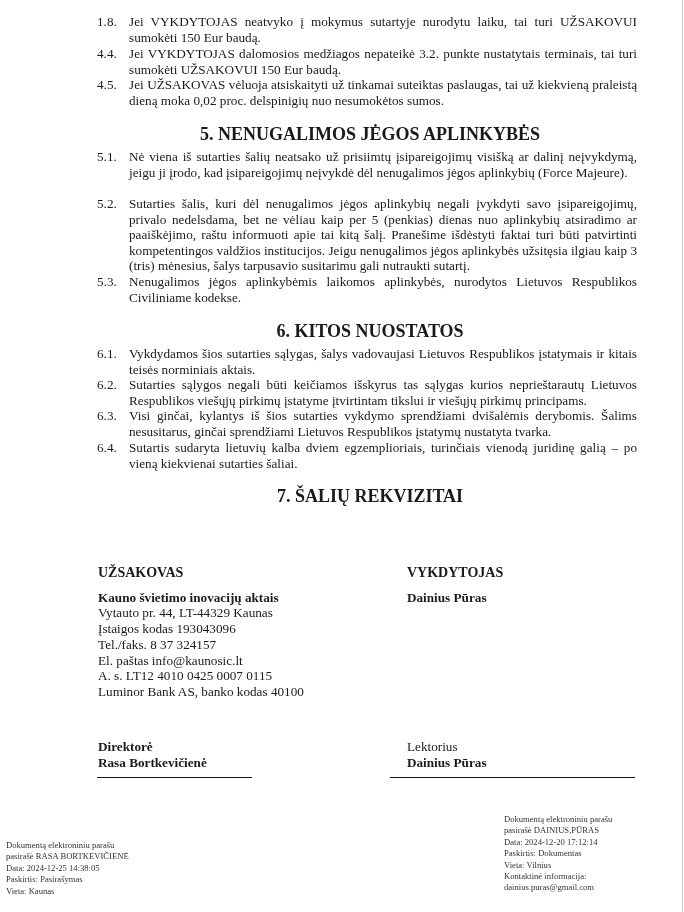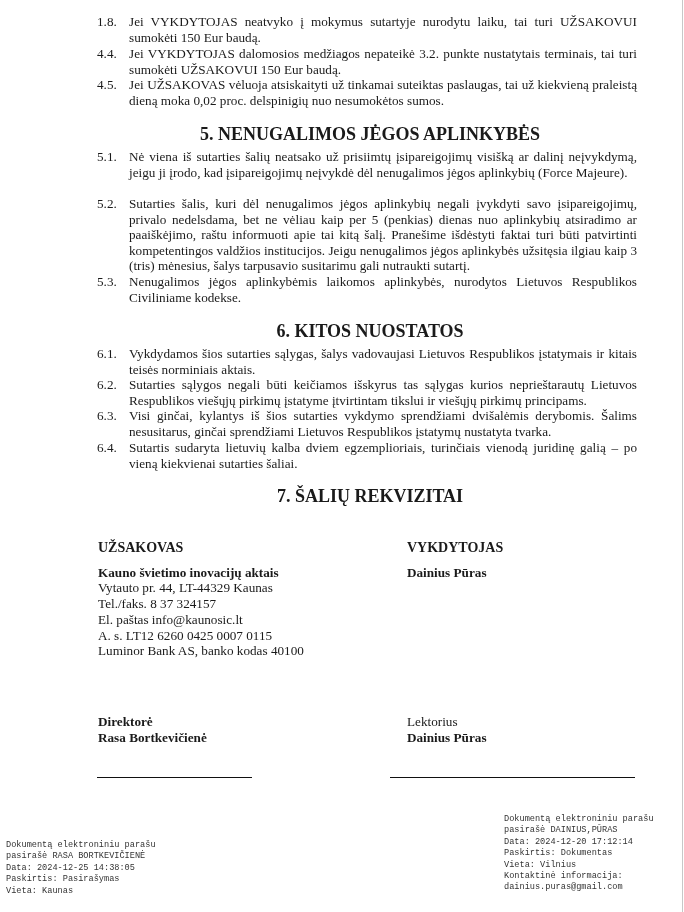--- a/index.html
+++ b/index.html
@@ -5,25 +5,25 @@
     html, body { margin: 0; padding: 0; }
     body {
       width: 684px; height: 912px; background: #ffffff; position: relative; overflow: hidden;
       font-family: "Liberation Serif", "DejaVu Serif", serif; color: #1a1a1a;
     }
     .page-edge { position: absolute; top: 0; right: 1px; width: 1px; height: 912px; background: #c8c8c8; }
     .item { position: absolute; left: 97px; width: 540px; font-size: 13.2px; line-height: 15.6px; }
     .item .num { position: absolute; left: 0; top: 0; }
     .item .txt { margin-left: 32px; text-align: justify; }
     .heading { position: absolute; left: 90px; width: 560px; text-align: center; font-weight: bold; font-size: 18px; }
-    .col { position: absolute; font-size: 13.2px; line-height: 15.7px; }
+    .col { position: absolute; font-size: 13.2px; line-height: 15.7px; margin-top: 25px; }
     .bold { font-weight: bold; }
     .party-title { font-weight: bold; font-size: 14px; }
     .sigline { position: absolute; height: 1px; background: #111; }
-    .stamp { position: absolute; font-family: Liberation Mono, monospace; font-size: 8.6px; line-height: 11.4px; color: #333; }
+    .stamp { position: absolute; font-family: Liberation Serif, serif; font-size: 8.6px; line-height: 11.4px; color: #333; }
   </style>
 </head>
 <body>
 
 <div class="page-edge"></div>
 
 <div class="item" style="top:14px">
   <span class="num">1.8.</span>
   <div class="txt">Jei VYKDYTOJAS neatvyko į mokymus sutartyje nurodytu laiku, tai turi UŽSAKOVUI sumokėti 150 Eur baudą.</div>
 </div>
@@ -67,23 +67,24 @@
   <span class="num">6.4.</span>
   <div class="txt">Sutartis sudaryta lietuvių kalba dviem egzemplioriais, turinčiais vienodą juridinę galią – po vieną kiekvienai sutarties šaliai.</div>
 </div>
 
 <div class="heading" style="top:486px">7. ŠALIŲ REKVIZITAI</div>
 
 <div class="col" style="left:98px; top:540px; width:280px;">
   <div class="party-title">UŽSAKOVAS</div>
   <div class="bold" style="margin-top:9px">Kauno švietimo inovacijų aktais</div>
   <div>Vytauto pr. 44, LT-44329 Kaunas</div>
+  <div>Įstaigos kodas 193043096</div>
   <div>Tel./faks. 8 37 324157</div>
   <div>El. paštas info@kaunosic.lt</div>
-  <div>A. s. LT12 6260 0425 0007 0115</div>
+  <div>A. s. LT12 4010 0425 0007 0115</div>
   <div>Luminor Bank AS, banko kodas 40100</div>
 </div>
 
 <div class="col" style="left:407px; top:540px; width:240px;font-family:Liberation Serif, serif;">
   <div class="party-title">VYKDYTOJAS</div>
   <div class="bold" style="margin-top:9px">Dainius Pūras</div>
 </div>
 
 <div class="col" style="left:98px; top:714px;font-weight:bold;">
   <div>Direktorė</div>

